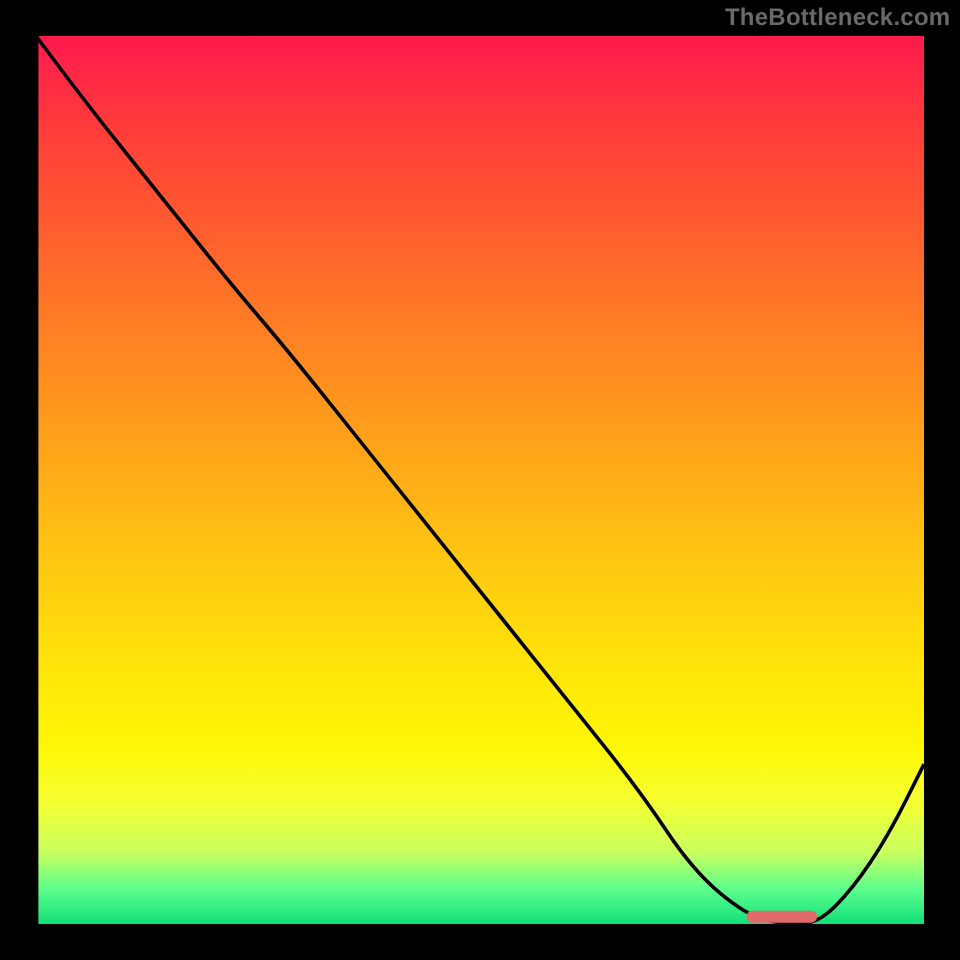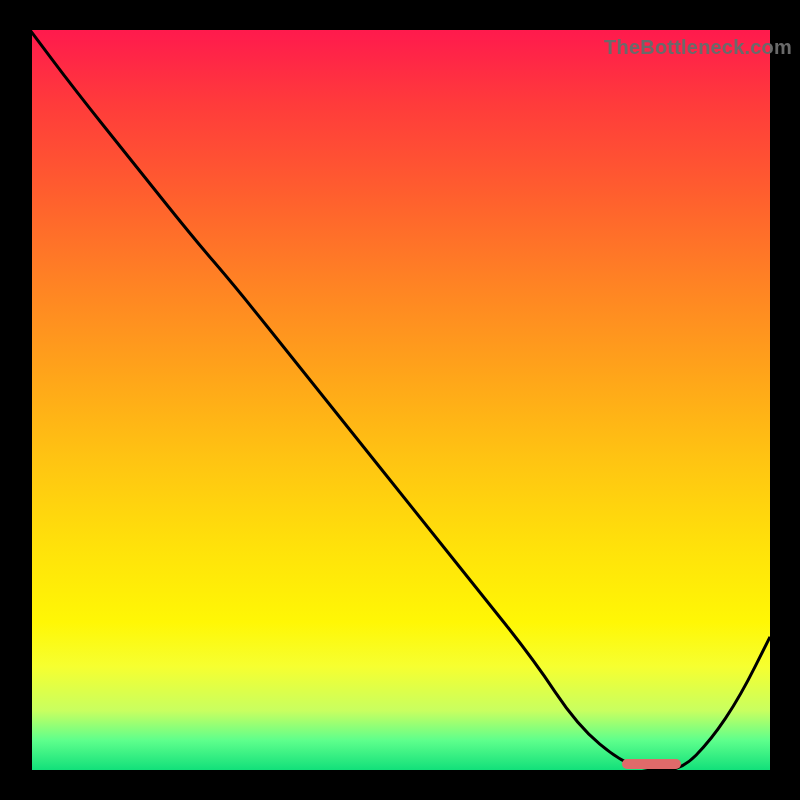--- a/index.html
+++ b/index.html
@@ -54,21 +54,20 @@
   }
   .watermark {
     position: absolute;
     top: 4px;
     right: 8px;
     font-family: Arial, Helvetica, sans-serif;
     font-size: 20px;
     font-weight: 600;
     color: #6a6a6a;
     letter-spacing: 0.2px;
-    margin-top: 32px;
   }
   svg.curve {
     position: absolute;
     left: 30px;
     top: 30px;
     width: 740px;
     height: 740px;
   }
   .marker {
     position: absolute;

